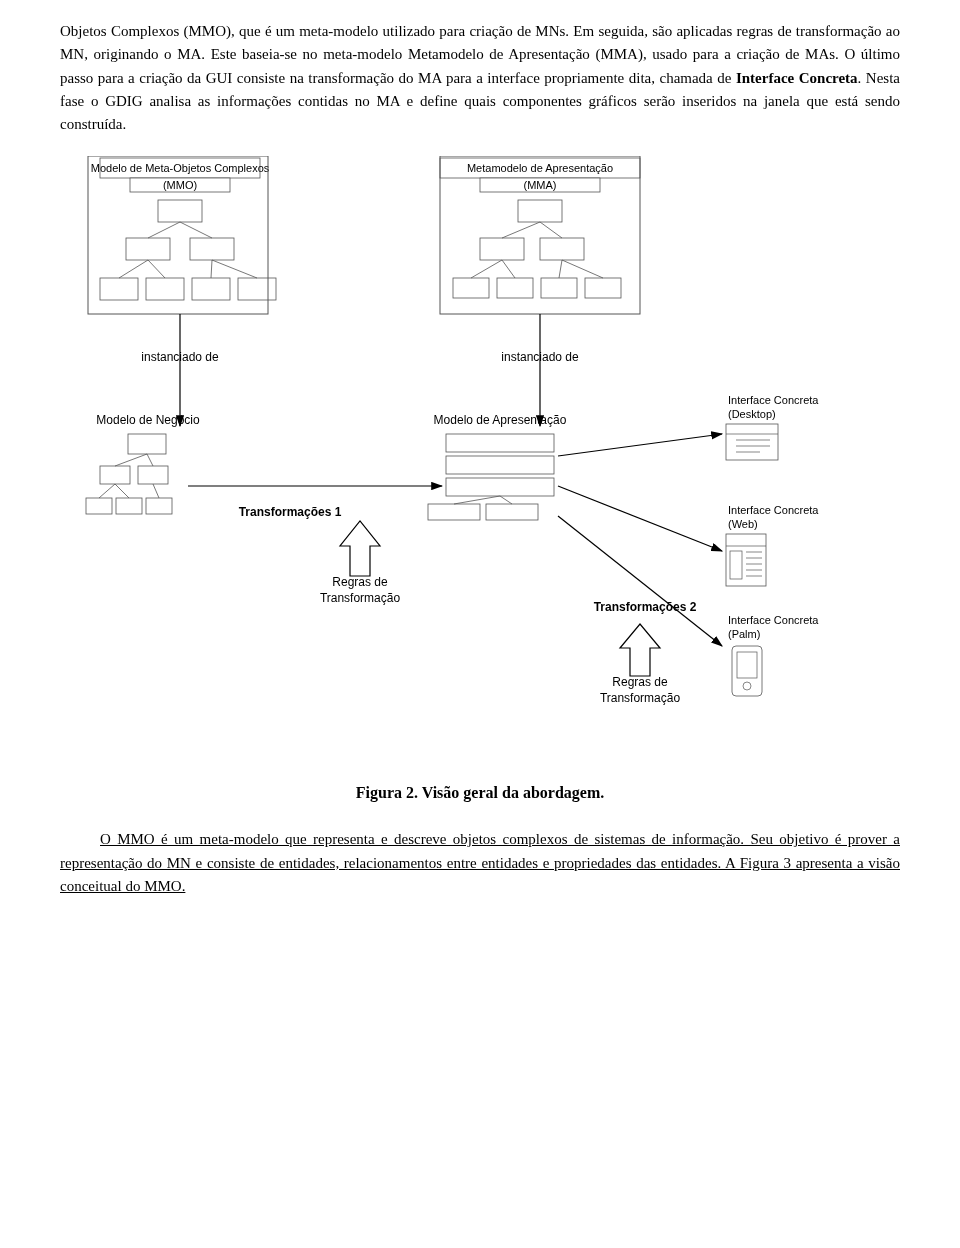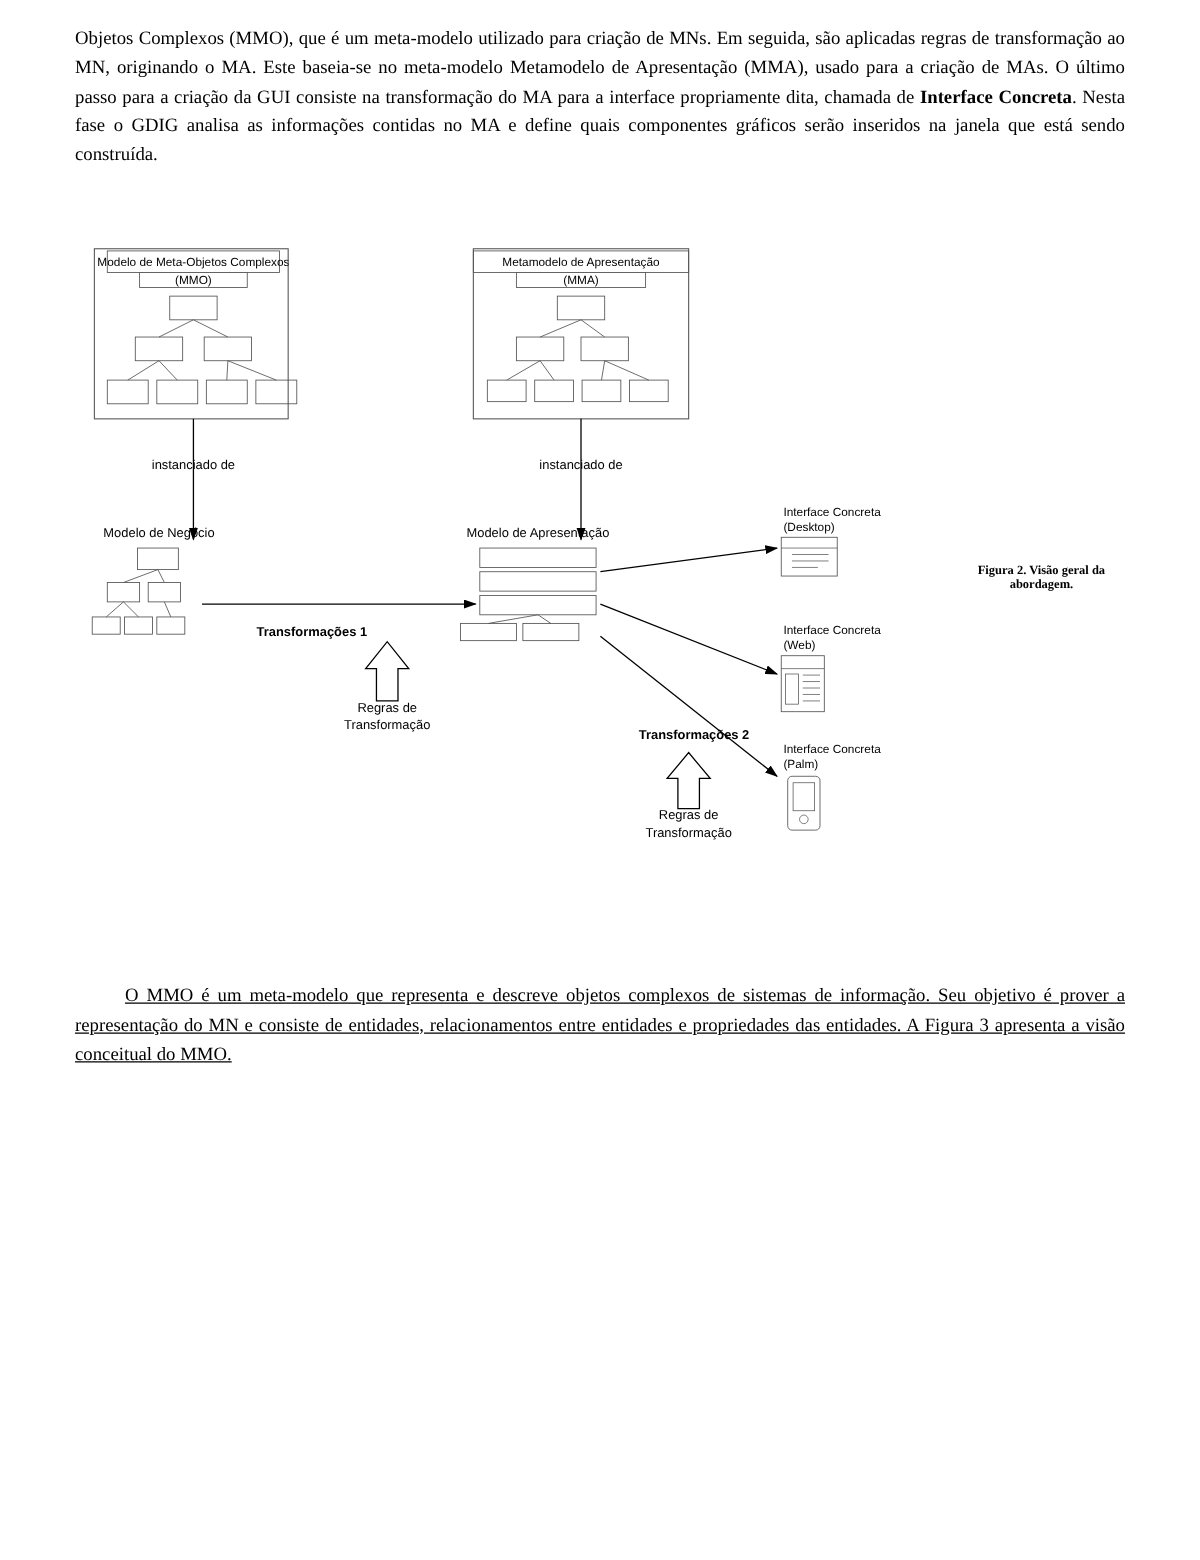--- a/index.html
+++ b/index.html
@@ -16,29 +16,29 @@
       margin-bottom: 10px;
       text-align: justify;
     }
     .text-block b {
       font-weight: bold;
     }
     .figure-container {
       width: 100%;
       margin: 20px 0 10px 0;
       display: flex;
-      flex-direction: row;
+      flex-direction: column;
       align-items: center;
     }
     .diagram-svg {
       width: 820px;
       height: 620px;
     }
     .figure-caption {
-      font-size: 10px;
+      font-size: 16px;
       font-weight: bold;
       text-align: center;
       margin-top: 8px;
       margin-bottom: 16px;
     }
     .indent {
       text-indent: 40px;
       text-decoration: underline;
     }
   </style>

